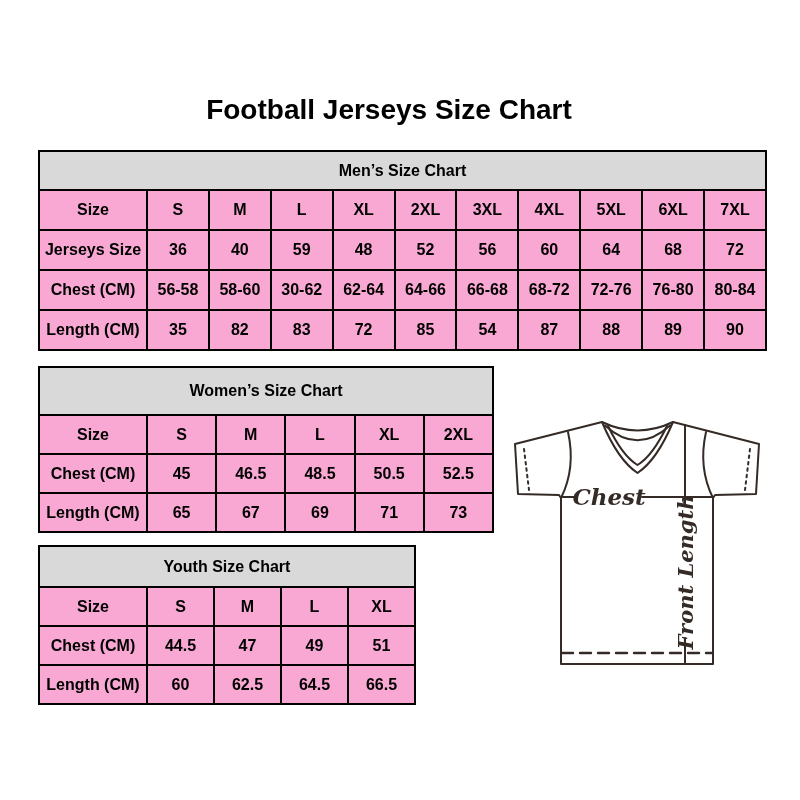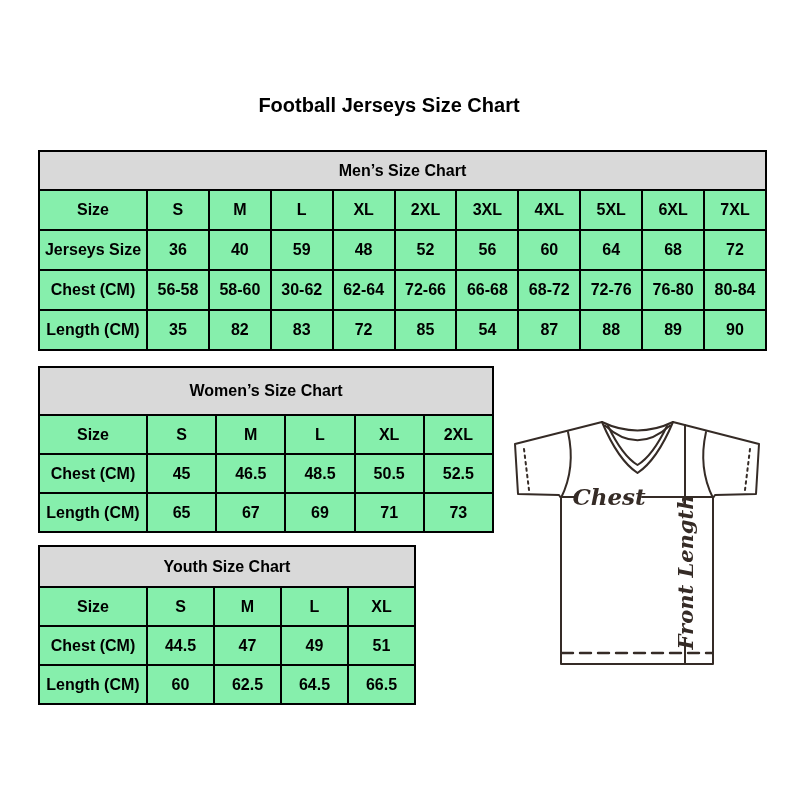--- a/index.html
+++ b/index.html
@@ -2,24 +2,24 @@
 <html><head>
 <meta charset="utf-8">
 <style>
   html,body{margin:0;padding:0}
   body{
     width:800px;height:800px;position:relative;background:#ffffff;
     font-family:"Liberation Sans", sans-serif;color:#000;
   }
   h1.page-title{
     position:absolute;left:0;top:94px;width:778px;margin:0;
-    text-align:center;font-size:20px;font-weight:bold;color:#000;
+    text-align:center;font-size:28px;font-weight:bold;color:#000;
   }
   table.size-table{
-    position:absolute;border-collapse:collapse;table-layout:fixed;background:#86efac;
+    position:absolute;border-collapse:collapse;table-layout:fixed;background:#f9a8d4;
   }
   table.size-table td{
     border:2px solid #000;text-align:center;vertical-align:middle;
     font-weight:bold;font-size:16px;padding:0;color:#000;
   }
   td.section-title{background:#d9d9d9;font-size:19px}
   #men-table{left:38px;top:150px;width:729px}
   #men-table tr{height:40px}
   #men-table tr.title-row{height:39px}
   #women-table{left:38px;top:366px;width:456px}
@@ -79,21 +79,21 @@
         <td>64</td>
         <td>68</td>
         <td>72</td>
       </tr>
       <tr>
         <td>Chest (CM)</td>
         <td>56-58</td>
         <td>58-60</td>
         <td>30-62</td>
         <td>62-64</td>
-        <td>72-66</td>
+        <td>64-66</td>
         <td>66-68</td>
         <td>68-72</td>
         <td>72-76</td>
         <td>76-80</td>
         <td>80-84</td>
       </tr>
       <tr>
         <td>Length (CM)</td>
         <td>35</td>
         <td>82</td>

